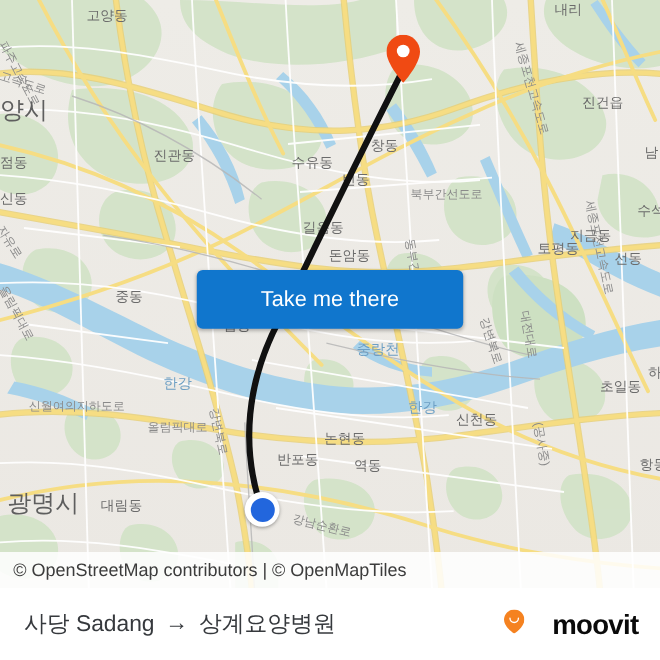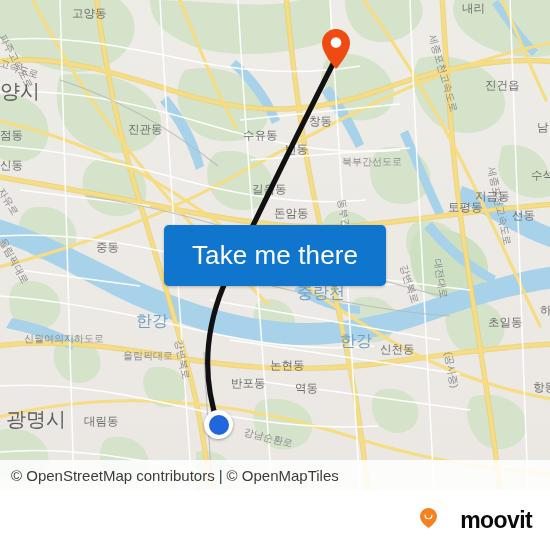--- a/index.html
+++ b/index.html
@@ -47,26 +47,26 @@
   #dest-pin {
     position: absolute;
     left: 322px; top: 29px;
     width: 28px; height: 40px;
   }
 
   
   #cta-button {
     position: absolute;
     left: 164px; top: 225px;
-    width: 222px; height: 61px;
+    width: 222px; height: 49px;
     background: #1076cd;
     border: none;
     border-radius: 5px;
     color: #ffffff;
-    font-size: 26px;
+    font-size: 18px;
     font-family: "Liberation Sans", sans-serif;
     letter-spacing: .1px;
     cursor: pointer;
     box-shadow: 0 1px 3px rgba(0,0,0,.25);
   }
 
   
   #attribution {
     position: absolute;
     left: 0; top: 460px;
@@ -115,21 +115,21 @@
   
   .lbl {
     position: absolute;
     font-family: "Liberation Sans", sans-serif;
     color: #6f6f6f;
     white-space: nowrap;
     transform-origin: left center;
   }
   .lbl.place { font-size: 11.5px; color: #6b6b6b; }
   .lbl.city  { font-size: 20px;  color: #5e5e5e; }
-  .lbl.water { font-size: 16px; color: #6d9fc4; }
+  .lbl.water { font-size: 12px; color: #6d9fc4; }
   .lbl.road  { font-size: 10px;  color: #8a8a8a; }
 </style>
 </head>
 <body>
 
 <div id="page">
 
   <div id="map">
 
     <svg id="map-canvas" viewBox="0 0 550 490" preserveAspectRatio="none">
@@ -284,21 +284,21 @@
         <div class="lbl place" style="left: 448px; top: 200px;">토평동</div>
         <div class="lbl place" style="left: 512px; top: 208px;">선동</div>
         <div class="lbl road" style="left: 2px; top: 232px; transform: rotate(62deg);">올림픽대로</div>
         <div class="lbl place" style="left: 96px; top: 240px;">중동</div>
         <div class="lbl place" style="left: 186px; top: 264px;">합동</div>
         <div class="lbl road" style="left: 403px; top: 258px; transform: rotate(72deg);">강변북로</div>
         <div class="lbl road" style="left: 437px; top: 252px; transform: rotate(80deg);">대전대로</div>
         <div class="lbl water" style="left: 297px; top: 283px;">중랑천</div>
         <div class="lbl water" style="left: 136px; top: 311px;">한강</div>
         <div class="lbl water" style="left: 340px; top: 331px;">한강</div>
-        <div class="lbl place" style="left: 488px; top: 315px;">초일동</div>
+        <div class="lbl place" style="left: 500px; top: 315px;">초일동</div>
         <div class="lbl place" style="left: 540px; top: 303px;">하</div>
         <div class="lbl road" style="left: 24px; top: 332px;">신월여의지하도로</div>
         <div class="lbl road" style="left: 178px; top: 333px; transform: rotate(78deg);">강변북로</div>
         <div class="lbl place" style="left: 380px; top: 342px;">신천동</div>
         <div class="lbl place" style="left: 270px; top: 358px;">논현동</div>
         <div class="lbl road" style="left: 123px; top: 349px;">올림픽대로</div>
         <div class="lbl place" style="left: 231px; top: 376px;">반포동</div>
         <div class="lbl place" style="left: 295px; top: 381px;">역동</div>
         <div class="lbl place" style="left: 84px; top: 390px; margin-top: 24px;">대림동</div>
         <div class="lbl road" style="left: 244px; top: 425px; transform: rotate(14deg);">강남순환로</div>
@@ -325,20 +325,25 @@
     <button id="cta-button">Take me there</button>
 
     <div id="attribution">
       <span>© OpenStreetMap contributors</span>
       <span class="sep">|</span>
       <span>© OpenMapTiles</span>
     </div>
   </div>
 
   <div id="footer">
+    <div id="footer-route">
+      <span>사당 Sadang</span>
+      <span class="arrow">→</span>
+      <span>상계요양병원</span>
+    </div>
     <div id="moovit-logo">
       <span style="display:inline-block;margin-right:2px;">
         <svg viewBox="0 0 22 26" width="17" height="20">
           <path d="M11,0 C4.9,0 0,4.9 0,11 C0,19 11,26 11,26 C11,26 22,19 22,11 C22,4.9 17.1,0 11,0 Z" fill="#f58220"></path>
           <path d="M6.4,9.2 C6.4,12 8.5,14 11,14 C13.5,14 15.6,12 15.6,9.2" fill="none" stroke="#ffffff" stroke-width="1.5" stroke-linecap="round"></path>
         </svg>
       </span>
       <span class="wordmark">moovit</span>
     </div>
   </div>

